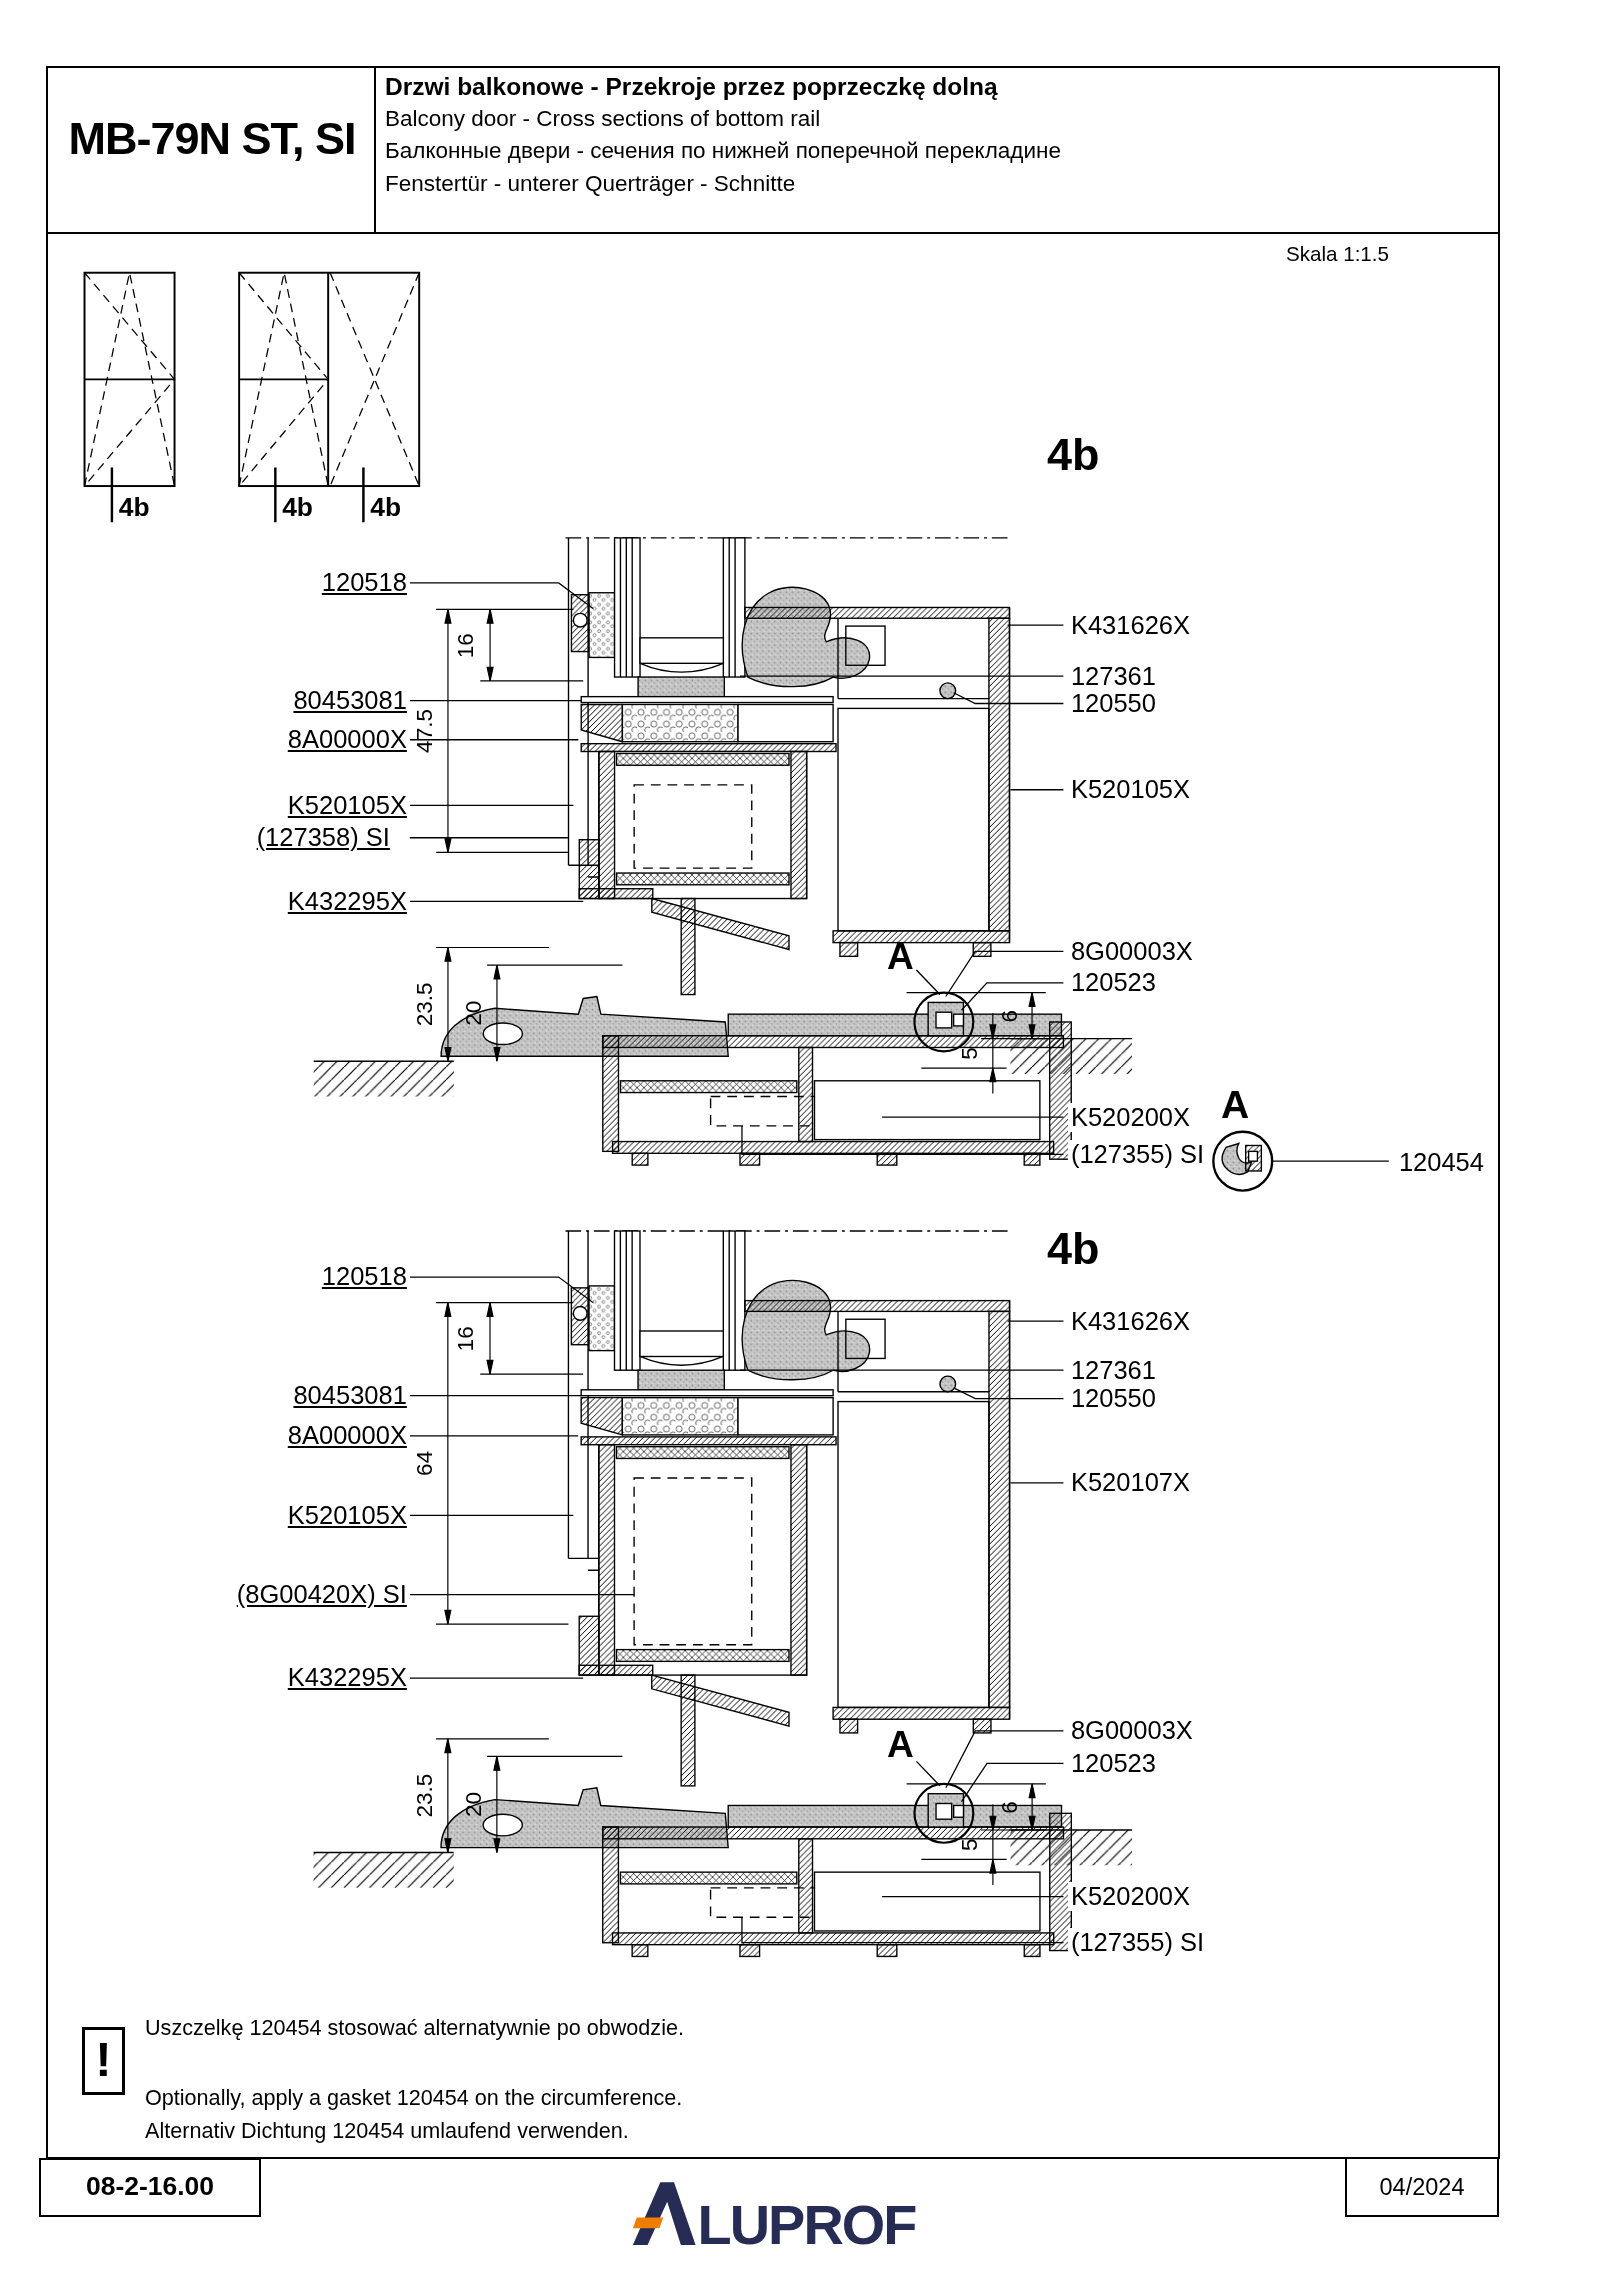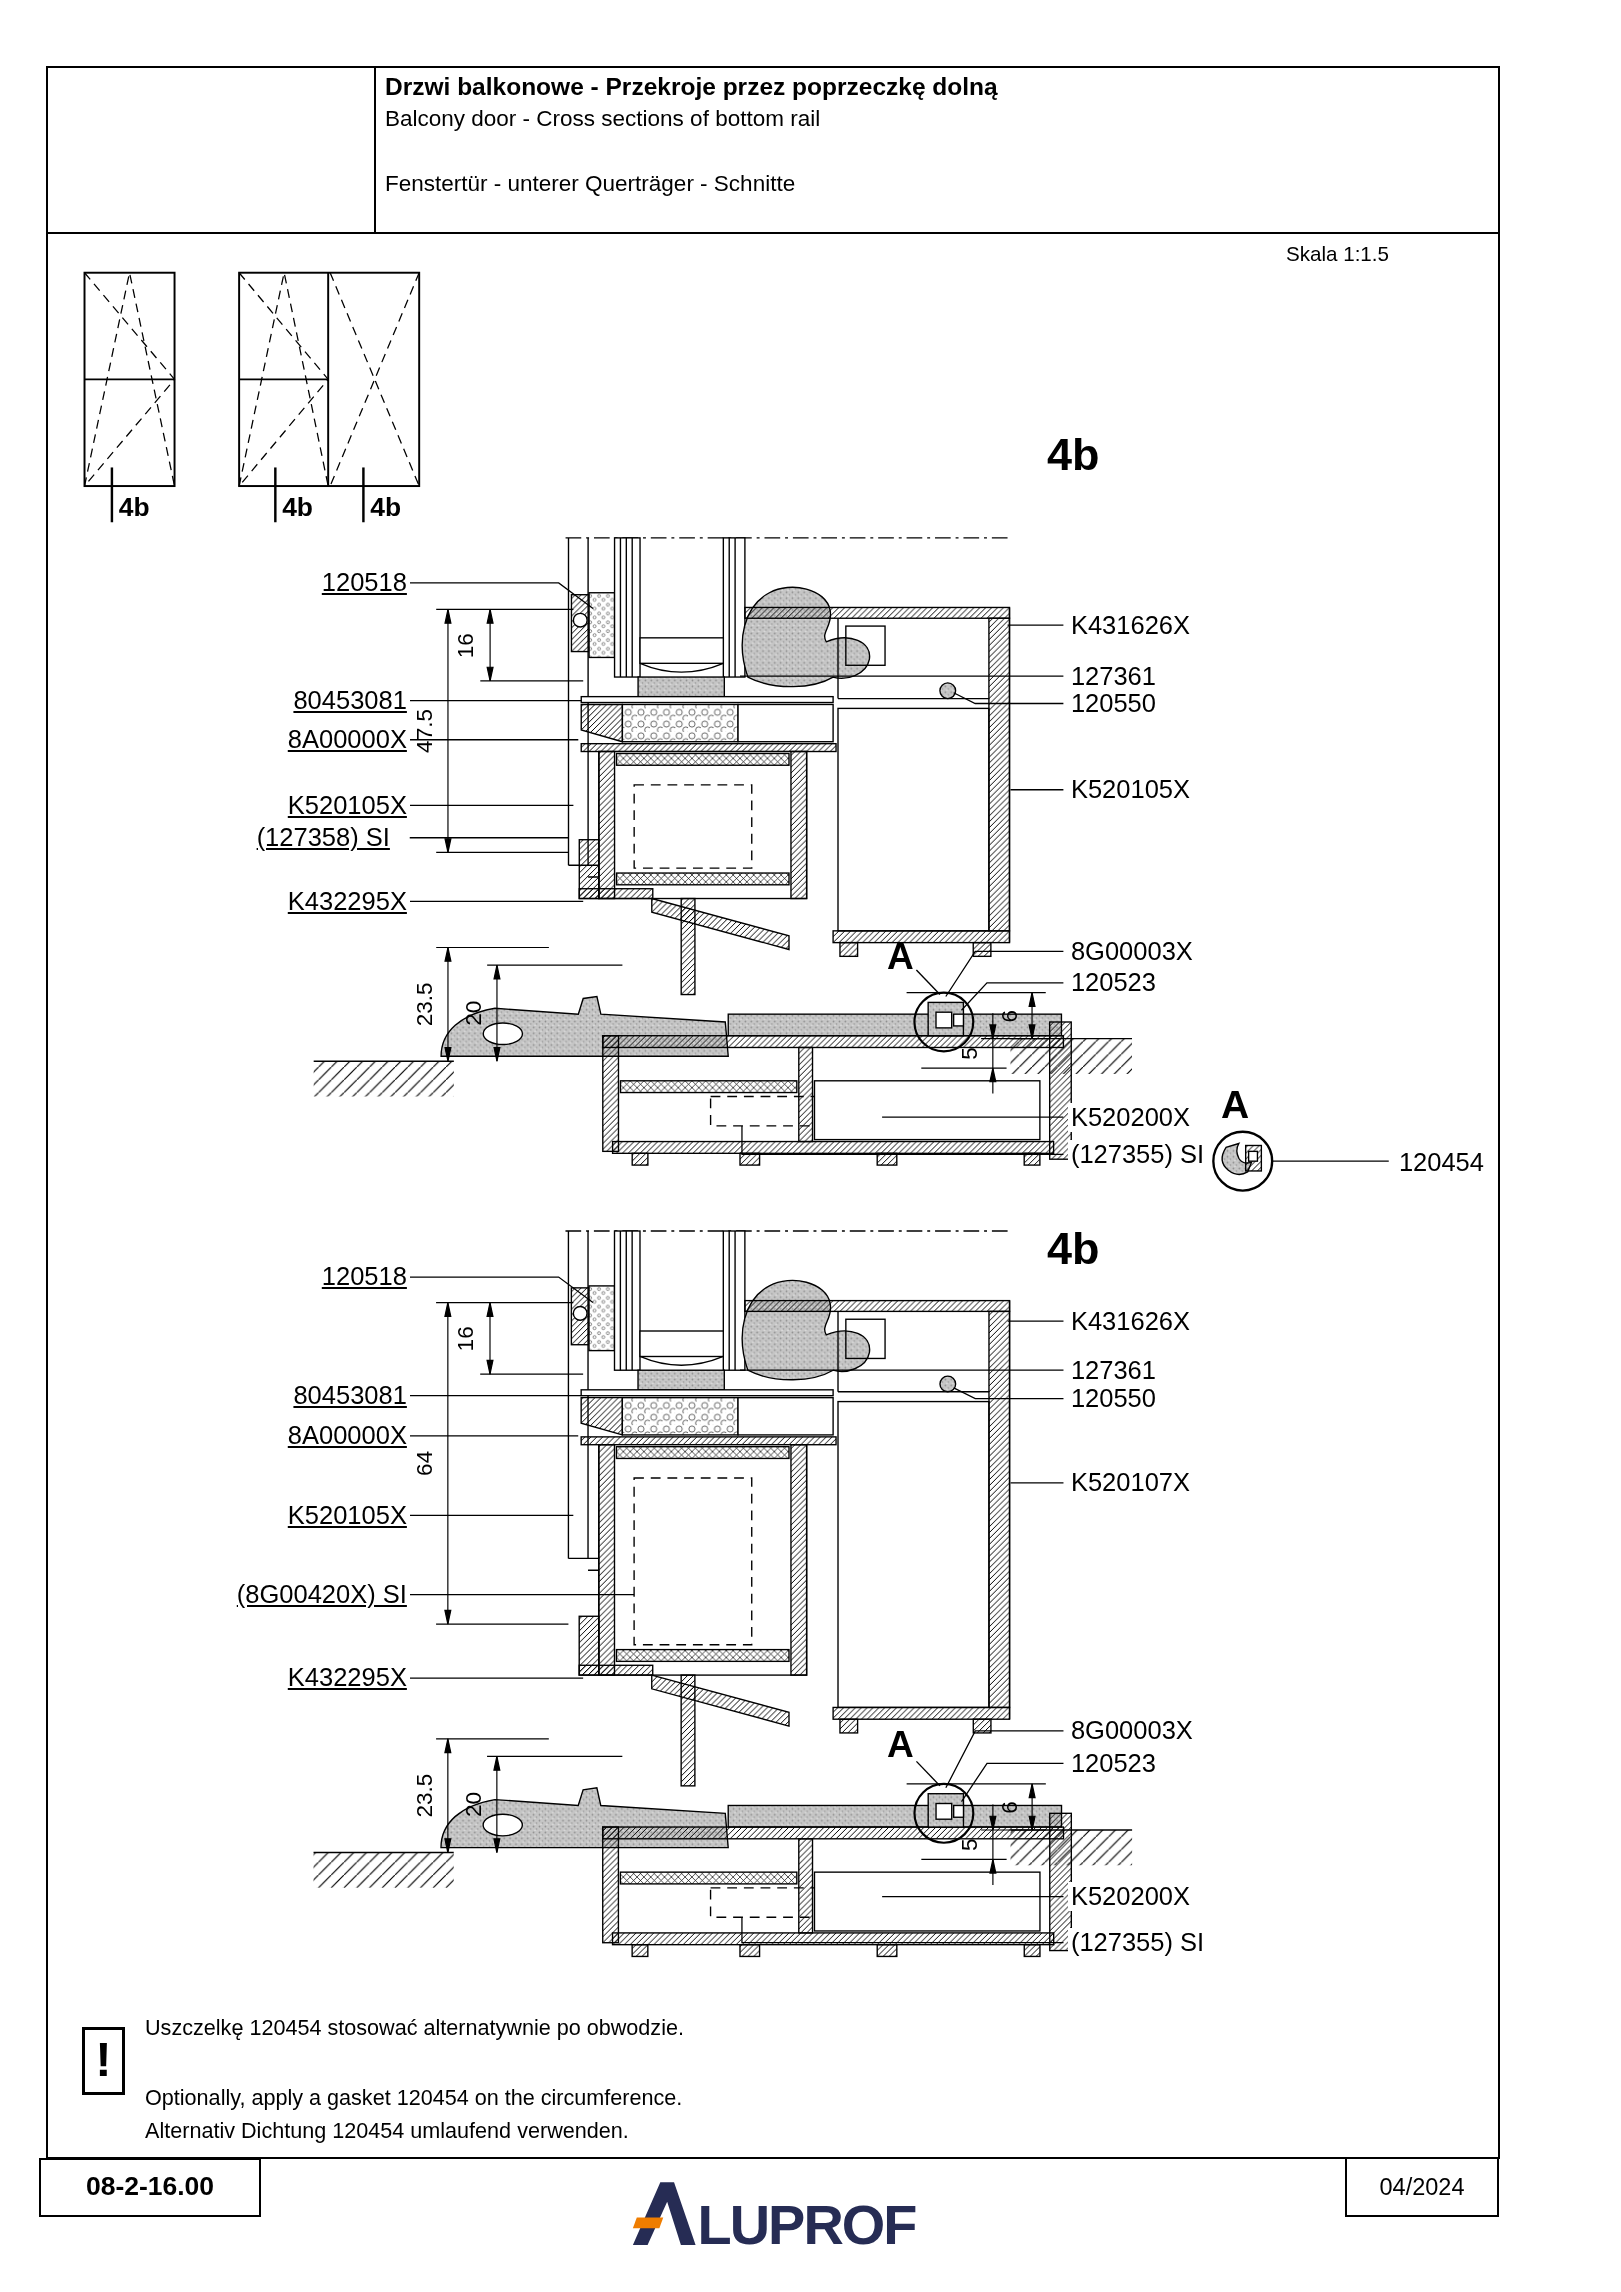--- a/index.html
+++ b/index.html
@@ -61,22 +61,24 @@
       </pattern>
       <pattern id="ground" width="13" height="13" patternUnits="userSpaceOnUse">
         <path d="M-1,14 L14,-1" stroke="#000" stroke-width="1.2" fill="none"></path>
       </pattern>
     </defs>
   </svg>
 
   <div id="main-border"></div>
   <div class="line-h" style="left:46px;top:232px;width:1452px;"></div>
   <div class="line-v" style="left:374px;top:66px;height:167px;"></div>
+  <div id="product-title">MB-79N ST, SI</div>
   <div class="hdr-line" id="hdr-pl">Drzwi balkonowe - Przekroje przez poprzeczkę dolną</div>
   <div class="hdr-line" id="hdr-en">Balcony door - Cross sections of bottom rail</div>
+  <div class="hdr-line" id="hdr-ru">Балконные двери - сечения по нижней поперечной перекладине</div>
   <div class="hdr-line" id="hdr-de">Fenstertür - unterer Querträger - Schnitte</div>
   <div id="scale-label">Skala 1:1.5</div>
 
   <svg id="icons" style="left:49px;top:260px;" width="392" height="274" viewBox="0 0 400 280">
     <g fill="none" stroke="#000" stroke-width="2">
       <rect x="36" y="13" width="92" height="218"></rect>
       <line x1="36" y1="122" x2="128" y2="122"></line>
       <rect x="194" y="13" width="184" height="218"></rect>
       <line x1="285" y1="13" x2="285" y2="231"></line>
       <line x1="194" y1="122" x2="285" y2="122" stroke-width="1.6"></line>

